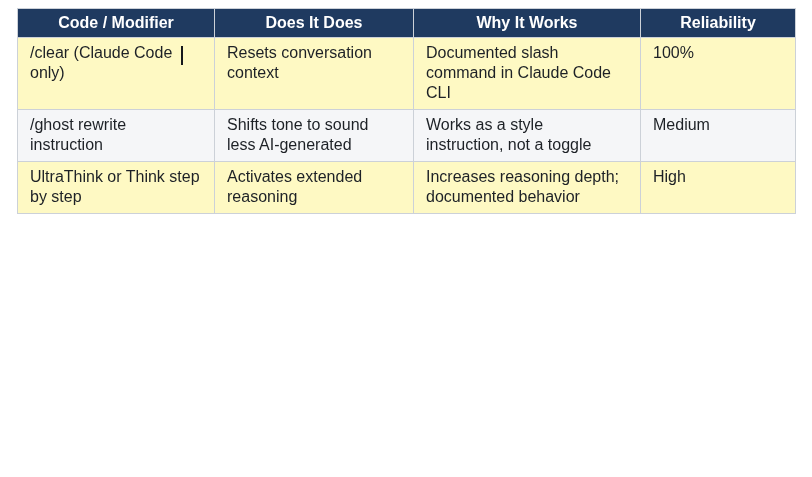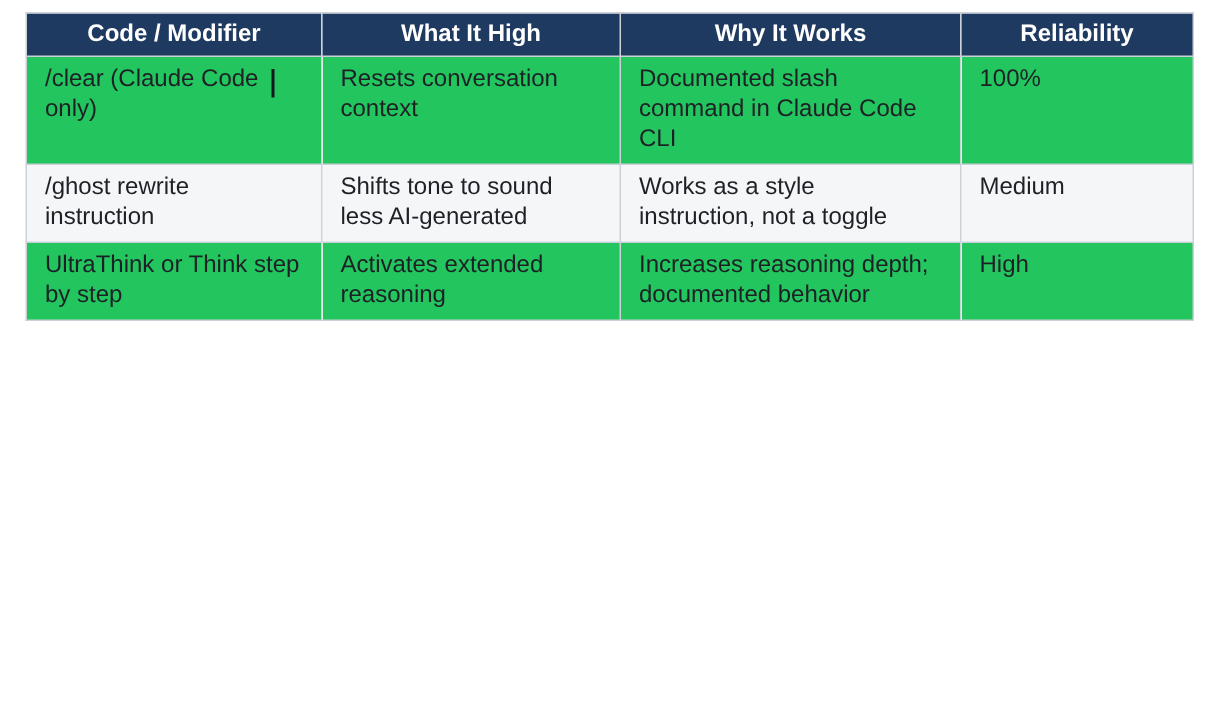--- a/index.html
+++ b/index.html
@@ -36,21 +36,21 @@
   }
   table.doc-table td {
     font-size: 16px;
     line-height: 20px;
     color: var(--body-text, #1d2126);
     padding: 5px 12px 6px 12px;
     vertical-align: top;
     text-align: left;
     white-space: pre-line;
     border: 1px solid var(--border, #ccd1d8);
-    background: #22c55e;
+    background: #fef9c3;
     overflow: hidden;
   }
   table.doc-table tr.alt td {
     background: var(--row-alt-bg, #f5f6f8);
   }
   .col-code { width: 197px; }
   .col-what { width: 199px; }
   .col-why  { width: 227px; }
   .col-rel  { width: 155px; }
   .text-cursor {
@@ -69,21 +69,21 @@
   <table class="doc-table">
     <colgroup>
       <col class="col-code">
       <col class="col-what">
       <col class="col-why">
       <col class="col-rel">
     </colgroup>
     <thead>
       <tr>
         <th>Code / Modifier</th>
-        <th>What It High</th>
+        <th>Does It Does</th>
         <th>Why It Works</th>
         <th>Reliability</th>
       </tr>
     </thead>
     <tbody id="table-body">
         <tr>
           <td>/clear (Claude Code
 only)</td>
           <td>Resets conversation
 context</td>

